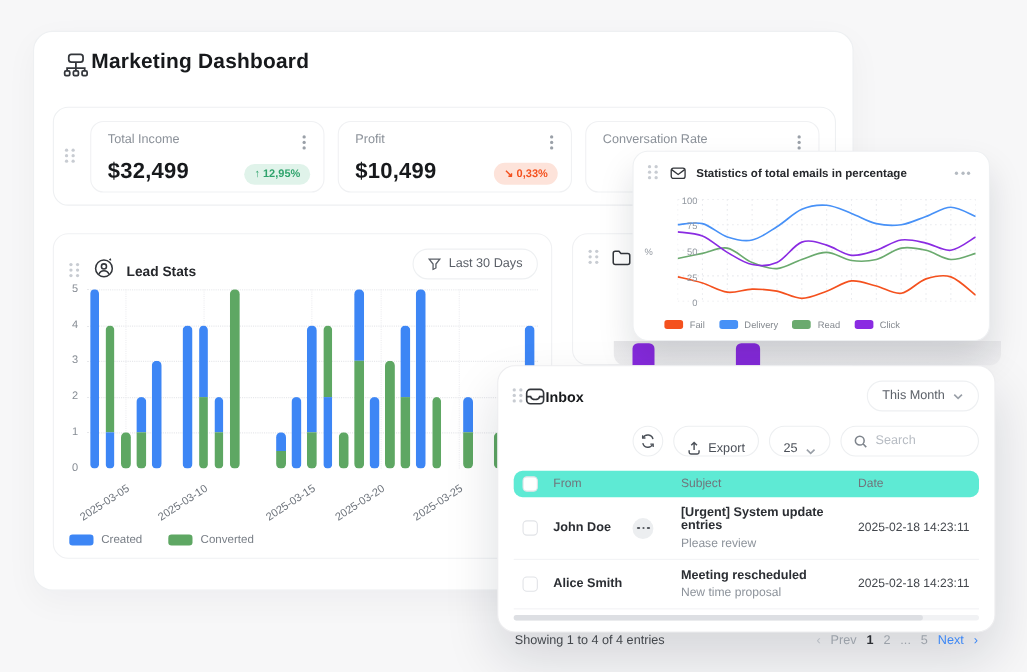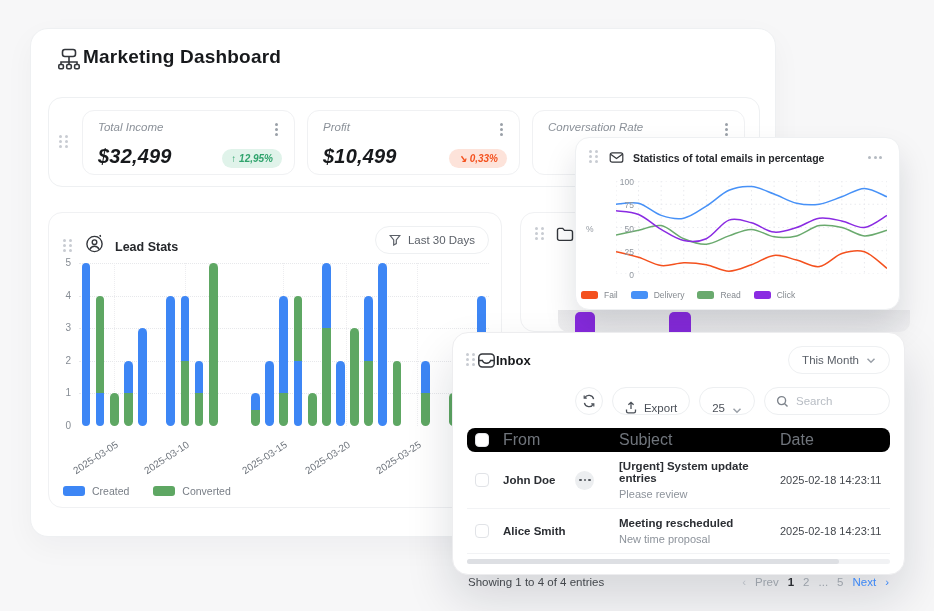--- a/index.html
+++ b/index.html
@@ -13,21 +13,21 @@
   .card { background:#fff; border:1px solid #eef0f2; }
 
   
   .outer { position:absolute; left:30px; top:28px; width:746px; height:509px;
            border-radius:18px; box-shadow:0 10px 30px rgba(17,24,39,.04); }
   .page-header { position:absolute; left:56px; top:46px; display:flex; gap:1px; }
   .page-title { font-size:19px; font-weight:700; letter-spacing:.2px; color:#17191c; }
 
   
   .stats-group { position:absolute; left:48px; top:97px; width:712px; height:90px;
-                 border-radius:14px; display:flex; align-items:center; padding:12px 14px 12px 10px; gap:12px;font-style:italic; }
+                 border-radius:14px; display:flex; align-items:center; padding:12px 14px 12px 10px; gap:12px; }
   .drag-handle { width:11px; height:15px; flex:none; display:grid;
                  grid-template-columns:3px 3px; grid-auto-rows:3px; gap:2px 3px; }
   .drag-handle i { background:#c8ccd2; border-radius:50%; width:3px; height:3px; }
   .stat-card { flex:1; height:65px; border:1px solid #f0f1f3; border-radius:12px; background:#fff;
                position:relative; padding:10px 12px 9px 15px; }
   .stat-label-row { display:flex; justify-content:space-between; align-items:flex-start; }
   .stat-label { font-size:11.5px; color:#8b9199; }
   .kebab { display:flex; flex-direction:column; gap:2px; padding:2px 4px; cursor:pointer; }
   .kebab i { width:3px; height:3px; border-radius:50%; background:#9aa0a8; }
   .stat-value-row { display:flex; justify-content:space-between; align-items:flex-end; margin-top:7px; }
@@ -70,21 +70,21 @@
   .email-card { position:absolute; left:575px; top:137px; width:325px; height:173px;
                 border-radius:14px; border:1px solid #eef0f2; z-index:30;
                 box-shadow:0 18px 32px rgba(15,23,42,.13); }
   .email-head { display:flex; align-items:center; gap:9px; padding:12px 14px 0 13px; }
   .email-title { font-size:10.5px; font-weight:700; color:#26282c; }
   .dots-btn { margin-left:auto; display:flex; gap:2.5px; padding:3px; cursor:pointer; }
   .dots-btn i { width:3px; height:3px; border-radius:50%; background:#b4bac1; }
   .email-plot { position:absolute; left:40px; top:43px; width:271px; height:93px; }
   .email-ylab { position:absolute; width:22px; text-align:right; font-size:8.5px; color:#9298a0; left:12px;margin-left:24px; }
   .email-pct { position:absolute; left:10px; font-size:8.5px; color:#9298a0; }
-  .email-legend { position:absolute; left:5px; bottom:9px; display:flex; gap:13px; align-items:center; }
+  .email-legend { position:absolute; left:28px; bottom:9px; display:flex; gap:13px; align-items:center; }
   .email-legend .legend-item { font-size:8.5px; gap:6px; color:#84898f; }
   .email-legend .chip { width:17px; height:8px; border-radius:2.5px; }
 
   
   .inbox-card { position:absolute; left:452px; top:332px; width:453px; height:243px;
                 border-radius:16px; border:1px solid #ededef; z-index:40;
                 box-shadow:0 24px 48px rgba(15,23,42,.14); }
   .inbox-head { display:flex; align-items:center; gap:0; padding:13px 14px 0 13px; }
   .inbox-title { font-size:13px; font-weight:700; }
   .toolbar { display:flex; justify-content:flex-end; align-items:center; gap:9px; padding:13px 14px 0 0; }
@@ -93,22 +93,22 @@
                font-size:11.5px; color:#4b5058; cursor:pointer; }
   .round-btn { width:28px; height:28px; border:1px solid #edeff1; border-radius:50%;
                display:flex; align-items:center; justify-content:center; background:#fff; cursor:pointer; }
   .search-box { display:flex; align-items:center; gap:7px; height:28px; width:126px;
                 border:1px solid #edeff1; border-radius:999px; padding:0 11px; background:#fff; }
   .search-box input { border:none; outline:none; width:80px; font-size:11.5px;
                       font-family:"Liberation Sans",sans-serif; color:#4b5058; }
   .search-box input::placeholder { color:#b7bcc3; }
   .inbox-table { margin:13px 14px 0 14px; }
   .trow { display:grid; grid-template-columns:36px 116px 1fr 110px; align-items:center; }
-  .thead { background:#000000; border-radius:8px; height:24px;
-           font-size:16px; color:#70757c; }
+  .thead { background:#5eead4; border-radius:8px; height:24px;
+           font-size:11px; color:#70757c; }
   .tbody-row { border-bottom:1px solid #f2f3f5; padding:8px 0 8px 0; }
   .cb { width:14px; height:14px; border:1.5px solid #e1e3e7; border-radius:4px;
         background:#fff; margin-left:8px; cursor:pointer; }
   .from-cell { display:flex; align-items:center; gap:8px; font-size:11.5px; font-weight:700; color:#2b2e33; }
   .row-dots { width:19px; height:19px; border-radius:50%; background:#eceef0; flex:none;
               display:flex; align-items:center; justify-content:center; gap:2px; cursor:pointer; margin-left:12px; }
   .row-dots i { width:2.5px; height:2.5px; border-radius:50%; background:#55595f; }
   .row-dots:has(+ :empty) {}
   .subj-main { font-size:11.5px; font-weight:700; color:#2b2e33; }
   .subj-sub { font-size:11px; color:#8d939b; margin-top:4px; }

